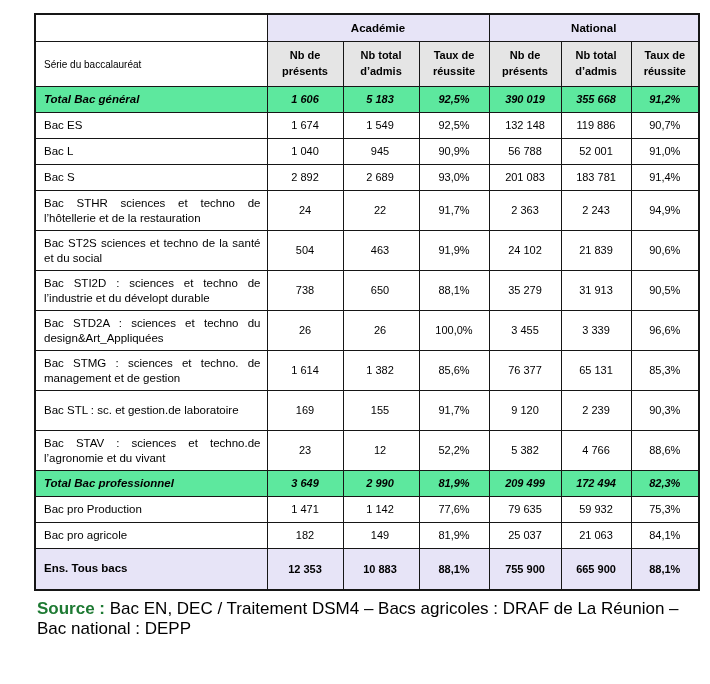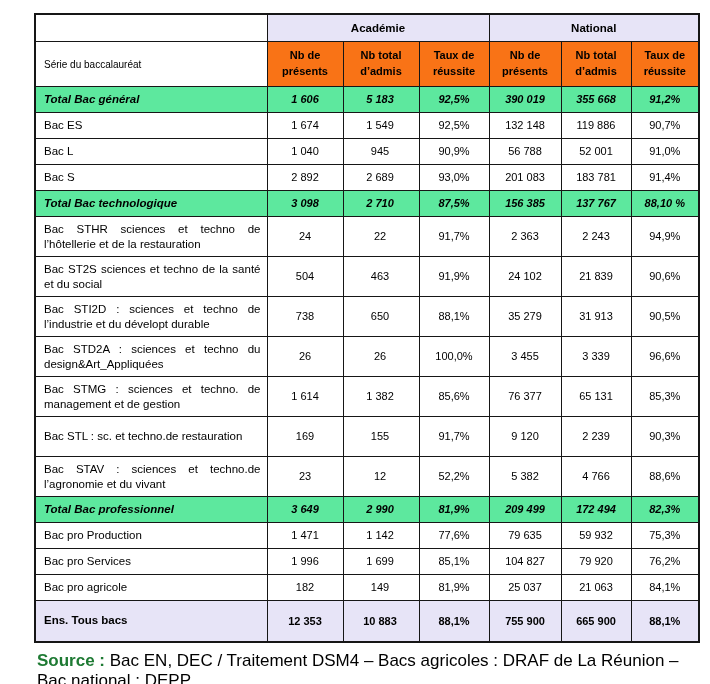--- a/index.html
+++ b/index.html
@@ -51,21 +51,21 @@
     text-align:left;
     font-size:10px;
     padding-left:8px;
     background:#fff;
   }
   th.sub{
     font-weight:bold;
     text-align:center;
     font-size:11px;
     line-height:1.45;
-    background:#f97316;
+    background:#e5e5e5;
   }
   
   tbody td.label{
     text-align:justify;
     padding:3px 6px 3px 8px;
     font-size:11.5px;
   }
   tbody td.v{text-align:center;}
   tbody td.v1{text-align:center;padding-right:6px;}
   tr.r-normal{height:26px;}
@@ -153,29 +153,20 @@
         </tr>
         <tr class="r-normal">
           <td class="label">Bac S</td>
           <td class="v v0">2 892</td>
           <td class="v v1">2 689</td>
           <td class="v v2">93,0%</td>
           <td class="v v3">201 083</td>
           <td class="v v4">183 781</td>
           <td class="v v5">91,4%</td>
         </tr>
-        <tr class="r-total">
-          <td class="label">Total Bac technologique</td>
-          <td class="v v0">3 098</td>
-          <td class="v v1">2 710</td>
-          <td class="v v2">87,5%</td>
-          <td class="v v3">156 385</td>
-          <td class="v v4">137 767</td>
-          <td class="v v5">88,10 %</td>
-        </tr>
         <tr class="r-tall">
           <td class="label">Bac STHR sciences et techno de l’hôtellerie et de la restauration</td>
           <td class="v v0">24</td>
           <td class="v v1">22</td>
           <td class="v v2">91,7%</td>
           <td class="v v3">2 363</td>
           <td class="v v4">2 243</td>
           <td class="v v5">94,9%</td>
         </tr>
         <tr class="r-tall">
@@ -208,21 +199,21 @@
         <tr class="r-tall">
           <td class="label">Bac STMG : sciences et techno. de management et de gestion</td>
           <td class="v v0">1 614</td>
           <td class="v v1">1 382</td>
           <td class="v v2">85,6%</td>
           <td class="v v3">76 377</td>
           <td class="v v4">65 131</td>
           <td class="v v5">85,3%</td>
         </tr>
         <tr class="r-tall">
-          <td class="label">Bac STL : sc. et techno.de restauration</td>
+          <td class="label">Bac STL : sc. et gestion.de laboratoire</td>
           <td class="v v0">169</td>
           <td class="v v1">155</td>
           <td class="v v2">91,7%</td>
           <td class="v v3">9 120</td>
           <td class="v v4">2 239</td>
           <td class="v v5">90,3%</td>
         </tr>
         <tr class="r-tall">
           <td class="label">Bac STAV : sciences et techno.de l’agronomie et du vivant</td>
           <td class="v v0">23</td>
@@ -244,29 +235,20 @@
         <tr class="r-normal">
           <td class="label">Bac pro Production</td>
           <td class="v v0">1 471</td>
           <td class="v v1">1 142</td>
           <td class="v v2">77,6%</td>
           <td class="v v3">79 635</td>
           <td class="v v4">59 932</td>
           <td class="v v5">75,3%</td>
         </tr>
         <tr class="r-normal">
-          <td class="label">Bac pro Services</td>
-          <td class="v v0">1 996</td>
-          <td class="v v1">1 699</td>
-          <td class="v v2">85,1%</td>
-          <td class="v v3">104 827</td>
-          <td class="v v4">79 920</td>
-          <td class="v v5">76,2%</td>
-        </tr>
-        <tr class="r-normal">
           <td class="label">Bac pro agricole</td>
           <td class="v v0">182</td>
           <td class="v v1">149</td>
           <td class="v v2">81,9%</td>
           <td class="v v3">25 037</td>
           <td class="v v4">21 063</td>
           <td class="v v5">84,1%</td>
         </tr>
         <tr class="r-grand">
           <td class="label">Ens. Tous bacs</td>

